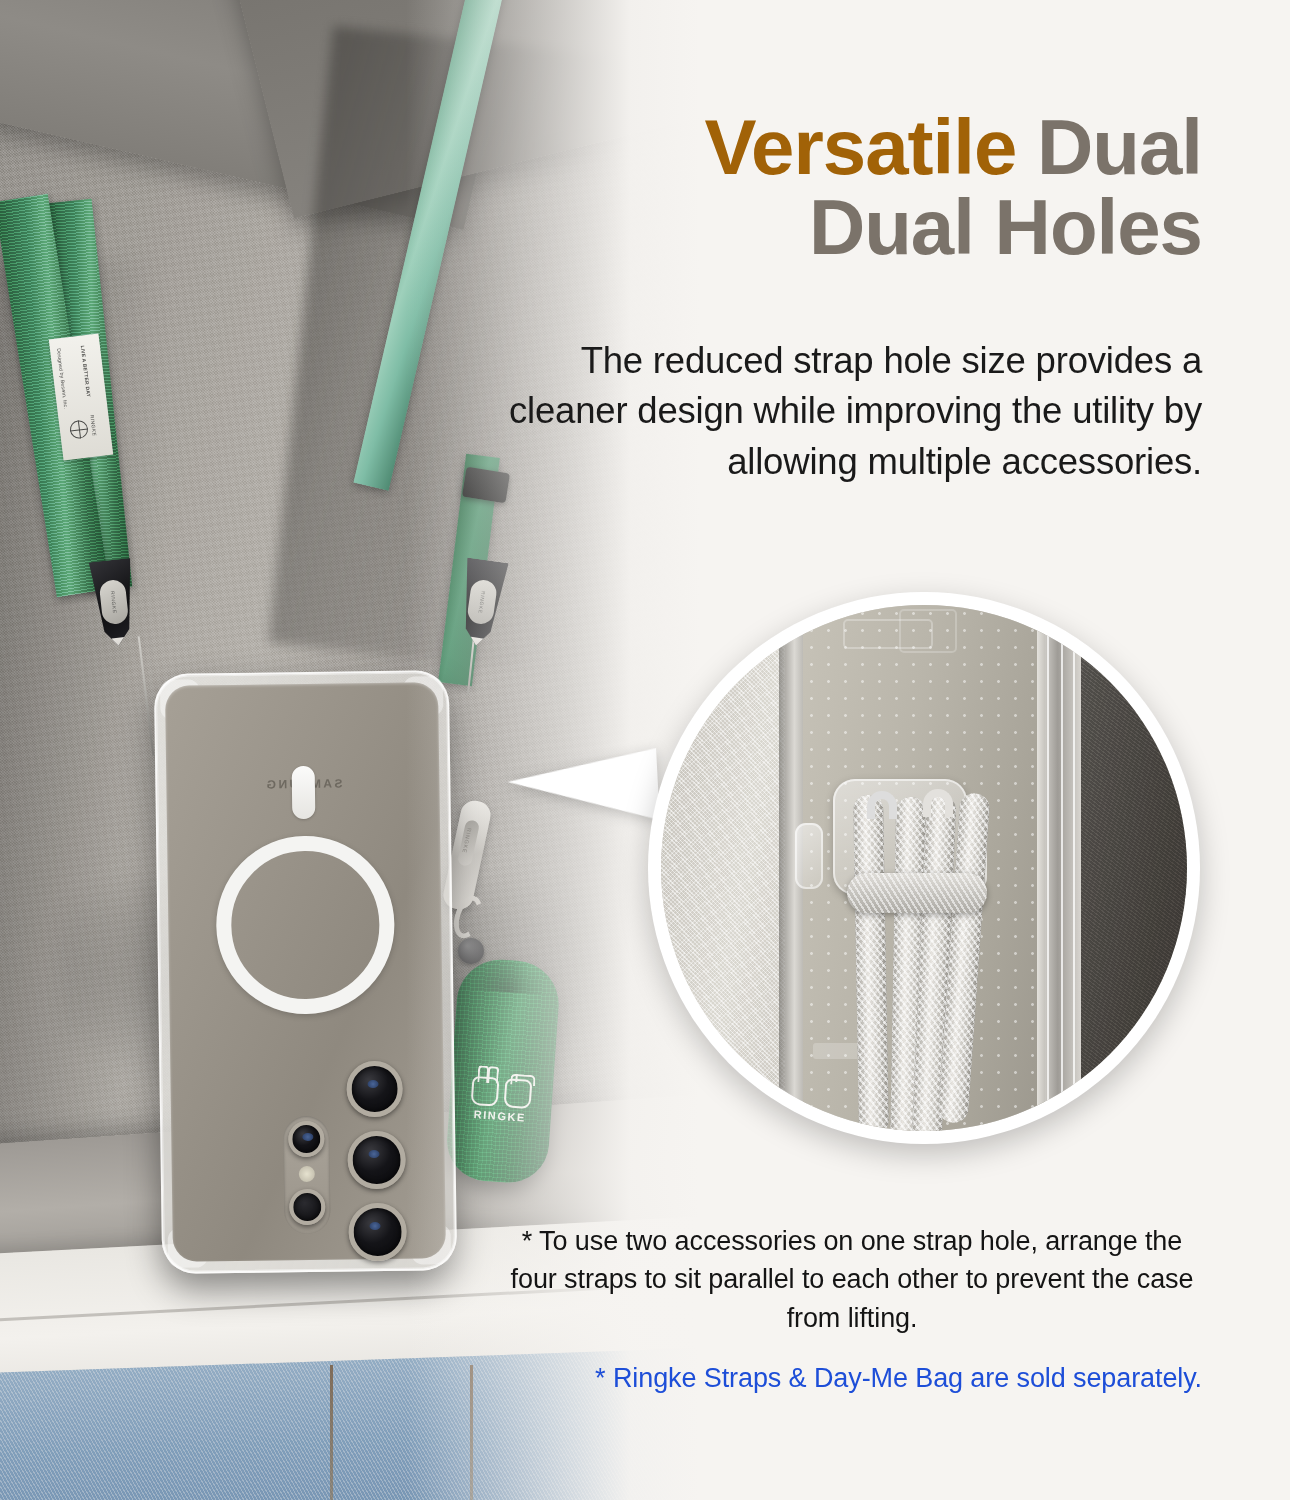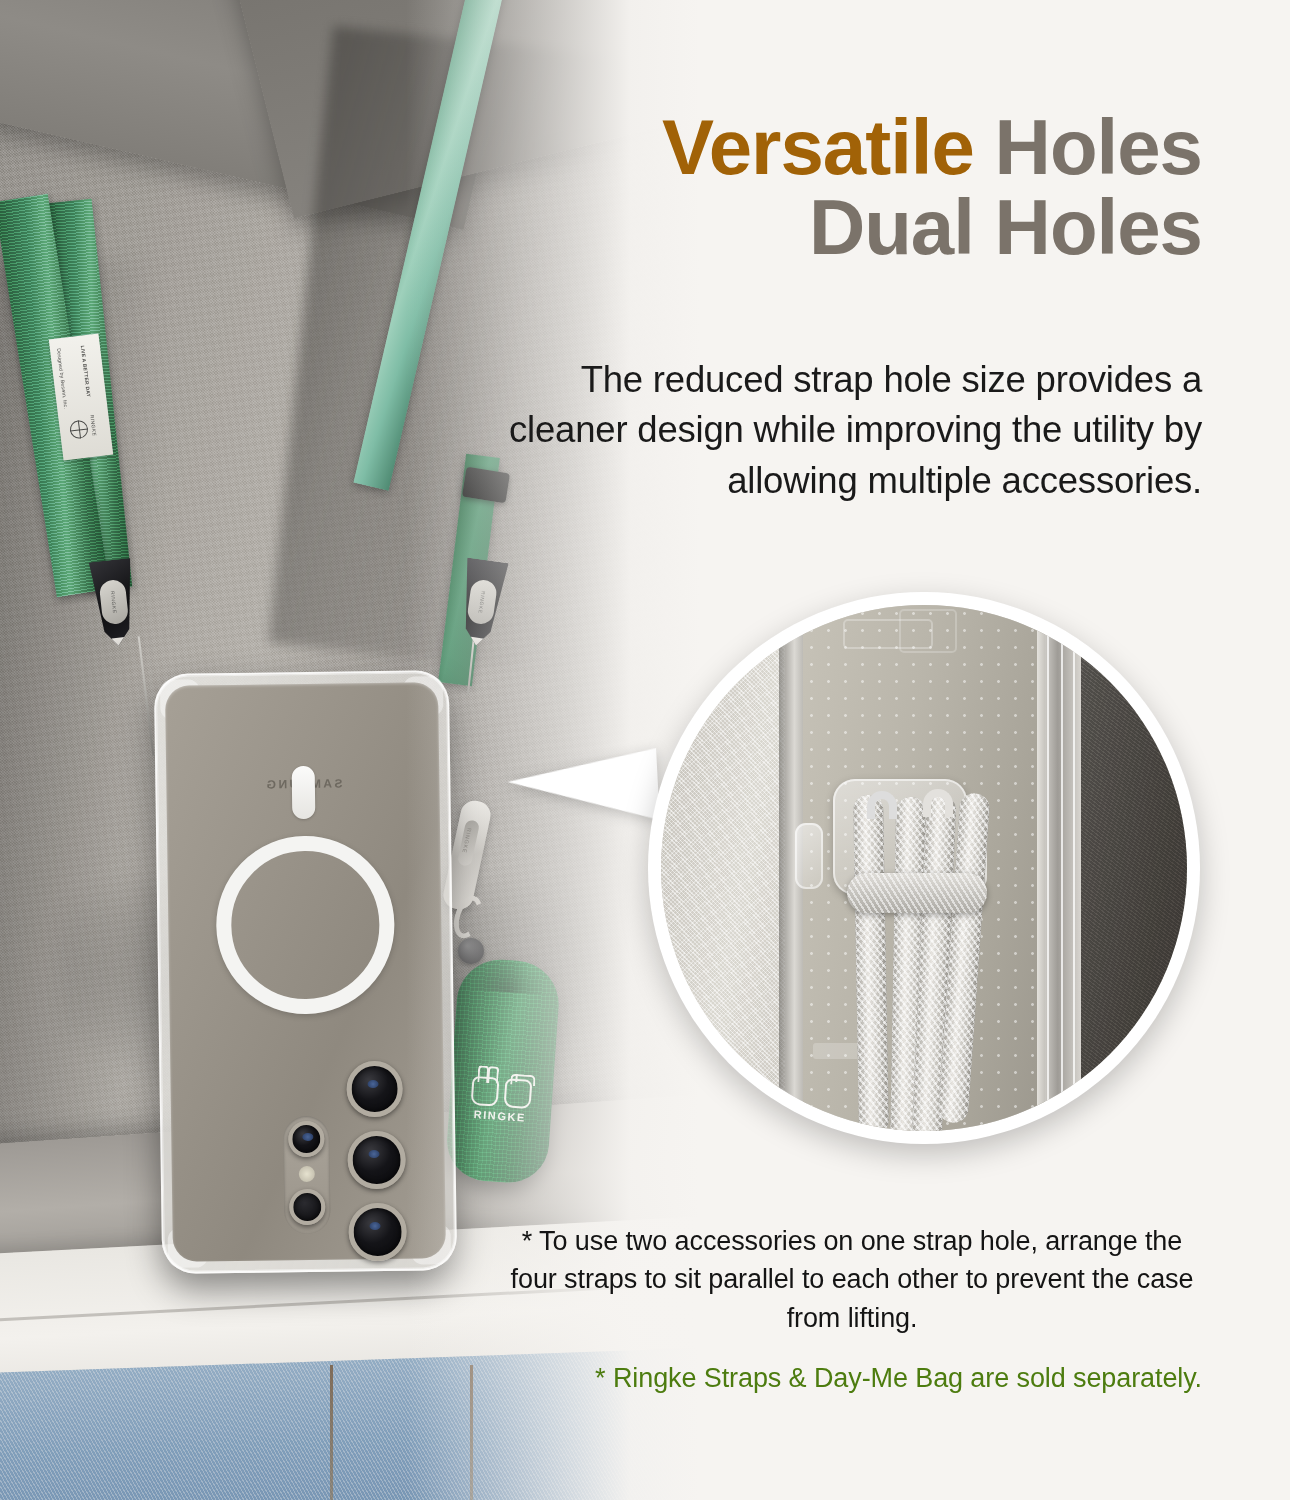--- a/index.html
+++ b/index.html
@@ -327,33 +327,33 @@
   .headline{
     position:absolute; right:88px; top:108px; width:720px;
     text-align:right;
     font-size:78px; line-height:1.02; font-weight:bold; letter-spacing:-1px;
   }
   .h-line{ display:block; white-space:nowrap; }
   .h-black{ color:#a16207; }
   .h-taupe{ color:#7b736a; }
 
   .subtext{
-    position:absolute; right:88px; top:355px; width:700px;
+    position:absolute; right:88px; top:336px; width:700px;
     text-align:right; color:#1a1a1a;
     font-size:36.5px; line-height:1.38; letter-spacing:-.2px;
   }
 
   .footnote{
     position:absolute; right:88px; top:1222px; width:700px;
     text-align:center; color:#141414;
     font-size:27px; line-height:1.42; letter-spacing:-.1px;
   }
   .footnote2{
     position:absolute; right:88px; top:1363px; width:700px;
-    text-align:right; color:#4d7c0f;
+    text-align:right; color:#1d4ed8;
     font-size:27px; letter-spacing:-.1px;
   }
 
   
   .pointer{
     position:absolute; left:508px; top:752px; width:0; height:0; z-index:78;
     border-top:26px solid transparent;
     border-bottom:46px solid transparent;
     border-right:150px solid #ffffff;
     filter:drop-shadow(0 3px 7px rgba(0,0,0,.2));
@@ -629,21 +629,21 @@
       <div class="cord-loop2"></div>
       <div class="cord-knot">
         <i class="cord-knot-tex"></i>
       </div>
     </div>
   </div>
 
   <div class="right">
 
     <div class="headline">
-      <span class="h-line"><span class="h-black">Versatile</span> <span class="h-taupe">Holes</span></span>
+      <span class="h-line"><span class="h-black">Versatile</span> <span class="h-taupe">Dual</span></span>
       <span class="h-line h-taupe">Dual Holes</span>
     </div>
 
     <div class="subtext">The reduced strap hole size provides a cleaner design while improving the utility by allowing multiple accessories.</div>
 
     <div class="footnote">* To use two accessories on one strap hole, arrange the four straps to sit parallel to each other to prevent the case from lifting.</div>
     <div class="footnote2">* Ringke Straps &amp; Day-Me Bag are sold separately.</div>
 
   </div>
 

